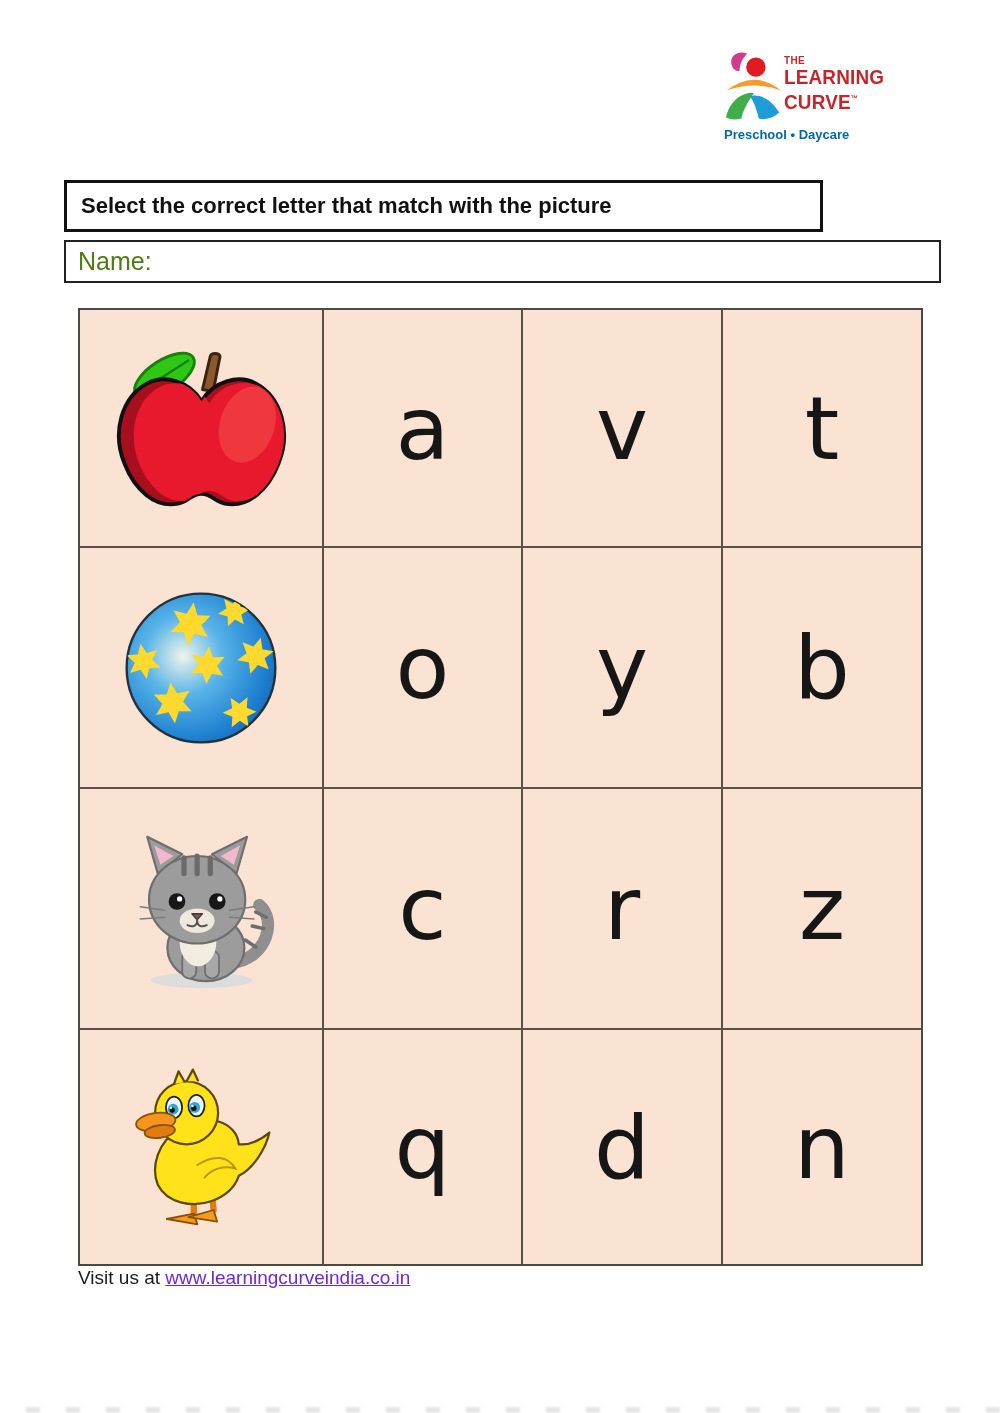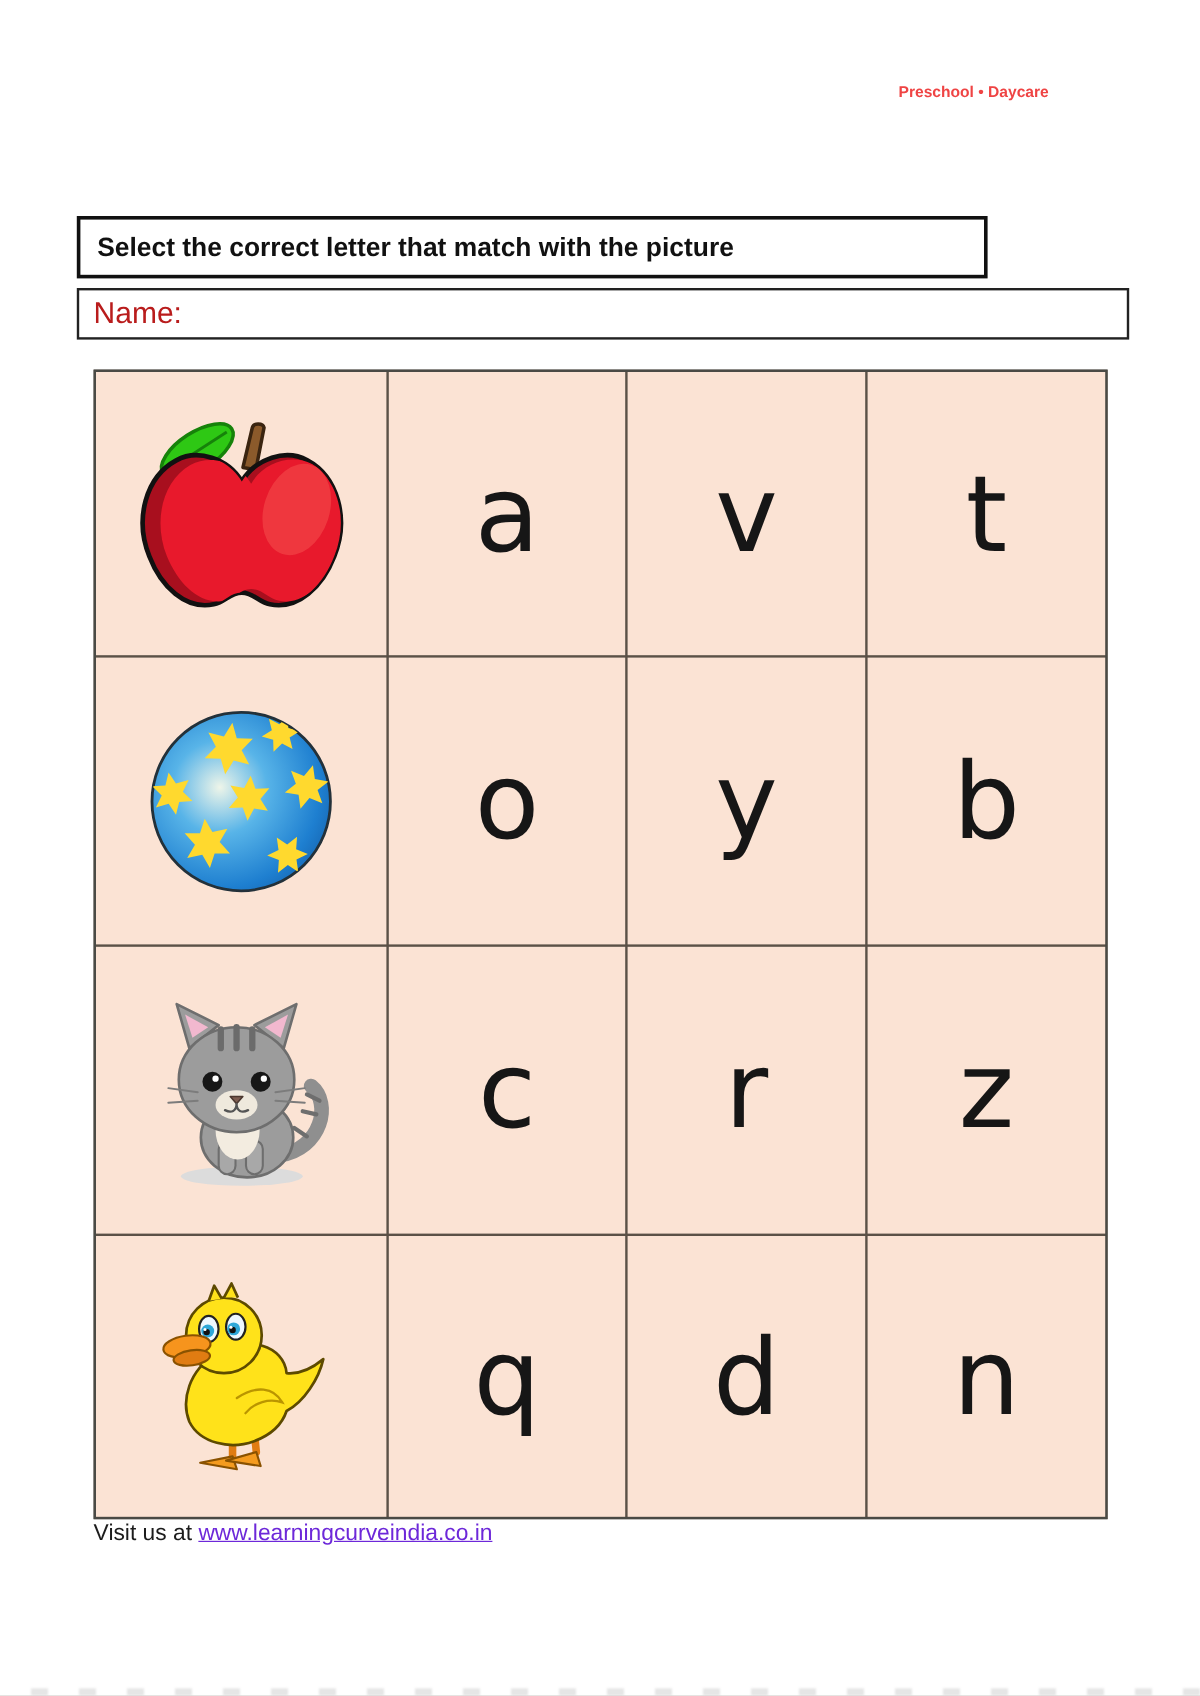--- a/index.html
+++ b/index.html
@@ -6,46 +6,60 @@
   html,body { width:1000px; height:1413px; background:#ffffff; font-family:"Liberation Sans", sans-serif; position:relative; overflow:hidden; }
 
   
   .logo { position:absolute; left:724px; top:50px; width:160px; display:flex; flex-direction:column; }
   .logo-top { display:flex; align-items:flex-start; }
   .logo-mark { width:58px; height:74px; flex:0 0 58px; }
   .logo-text { margin-left:2px; margin-top:4px; transform:scaleX(.9); transform-origin:left top; }
   .logo-the { font-size:11px; font-weight:bold; color:#c4262e; letter-spacing:.5px; }
   .logo-line { font-size:21px; font-weight:bold; color:#c4262e; line-height:22px; letter-spacing:.2px; }
   .logo-tm { font-size:8px; vertical-align:super; }
-  .logo-tagline { margin-top:19px; font-size:13px; font-weight:bold; color:#ef4444; text-align:right; width:150px; }
+  .logo-tagline { margin-top:3px; font-size:13px; font-weight:bold; color:#0369a1; text-align:left; width:150px; }
 
   
   .title-box { position:absolute; left:64px; top:180px; width:759px; height:52px; border:3px solid #111; display:flex; align-items:center; padding-left:14px; }
   .title-box span { font-size:22px; font-weight:bold; color:#111; }
   .name-box { position:absolute; left:64px; top:240px; width:877px; height:43px; border:2px solid #222; display:flex; align-items:center; padding-left:12px; }
-  .name-box span { font-size:25px; color:#b91c1c; }
+  .name-box span { font-size:25px; color:#4d7c0f; }
 
   
   .grid { position:absolute; left:78px; top:308px; width:845px; height:958px; border:2px solid #4a4a45; display:grid; grid-template-columns:242px 197px 198px 1fr; grid-template-rows:236px 239px 239px 1fr; background:#5b5147; gap:2px; }
   .cell { background:#fbe3d4; display:flex; align-items:center; justify-content:center; }
   .letter { font-size:88px; color:#161616; font-family:"DejaVu Sans", sans-serif; }
   .pic svg { display:block; }
 
   
   .footer { position:absolute; left:78px; top:1267px; font-size:19px; color:#1c1c1c; }
   .footer a { color:#6d28d9; text-decoration:underline; }
 
   
   .page-edge { position:absolute; left:0; bottom:0; width:100%; height:6px; opacity:.25; filter:blur(1px);
     background:repeating-linear-gradient(90deg, transparent 0 26px, #9a9a9a 26px 40px); }
 </style>
 </head>
 <body>
 
 <div class="logo">
+  <div class="logo-top">
+    <svg class="logo-mark" viewBox="0 0 60 75">
+      <path d="M8,15 C5,5 15,-1 24,3 C20,7 16,13 16,21 C12,21 9,19 8,15 Z" fill="#d23a8e"></path>
+      <circle cx="33" cy="17" r="10" fill="#e01b22"></circle>
+      <path d="M3,41 Q31,19 59,41 Q31,31 3,41 Z" fill="#f49b2a"></path>
+      <path d="M2,69 C6,52 19,42 31,44 C25,52 20,61 18,70 C12,72 6,71 2,69 Z" fill="#3fae49"></path>
+      <path d="M27,47 C39,44 51,53 57,64 C51,70 42,72 36,70 C34,61 31,53 27,47 Z" fill="#1e9cd7"></path>
+    </svg>
+    <div class="logo-text">
+      <div class="logo-the">THE</div>
+      <div class="logo-line"><span>LEARNING</span></div>
+      <div class="logo-line"><span>CURVE</span><span class="logo-tm">™</span></div>
+    </div>
+  </div>
   <div class="logo-tagline">Preschool • Daycare</div>
 </div>
 
 <div class="title-box">
   <span>Select the correct letter that match with the picture</span>
 </div>
 <div class="name-box">
   <span>Name:</span>
 </div>
 

